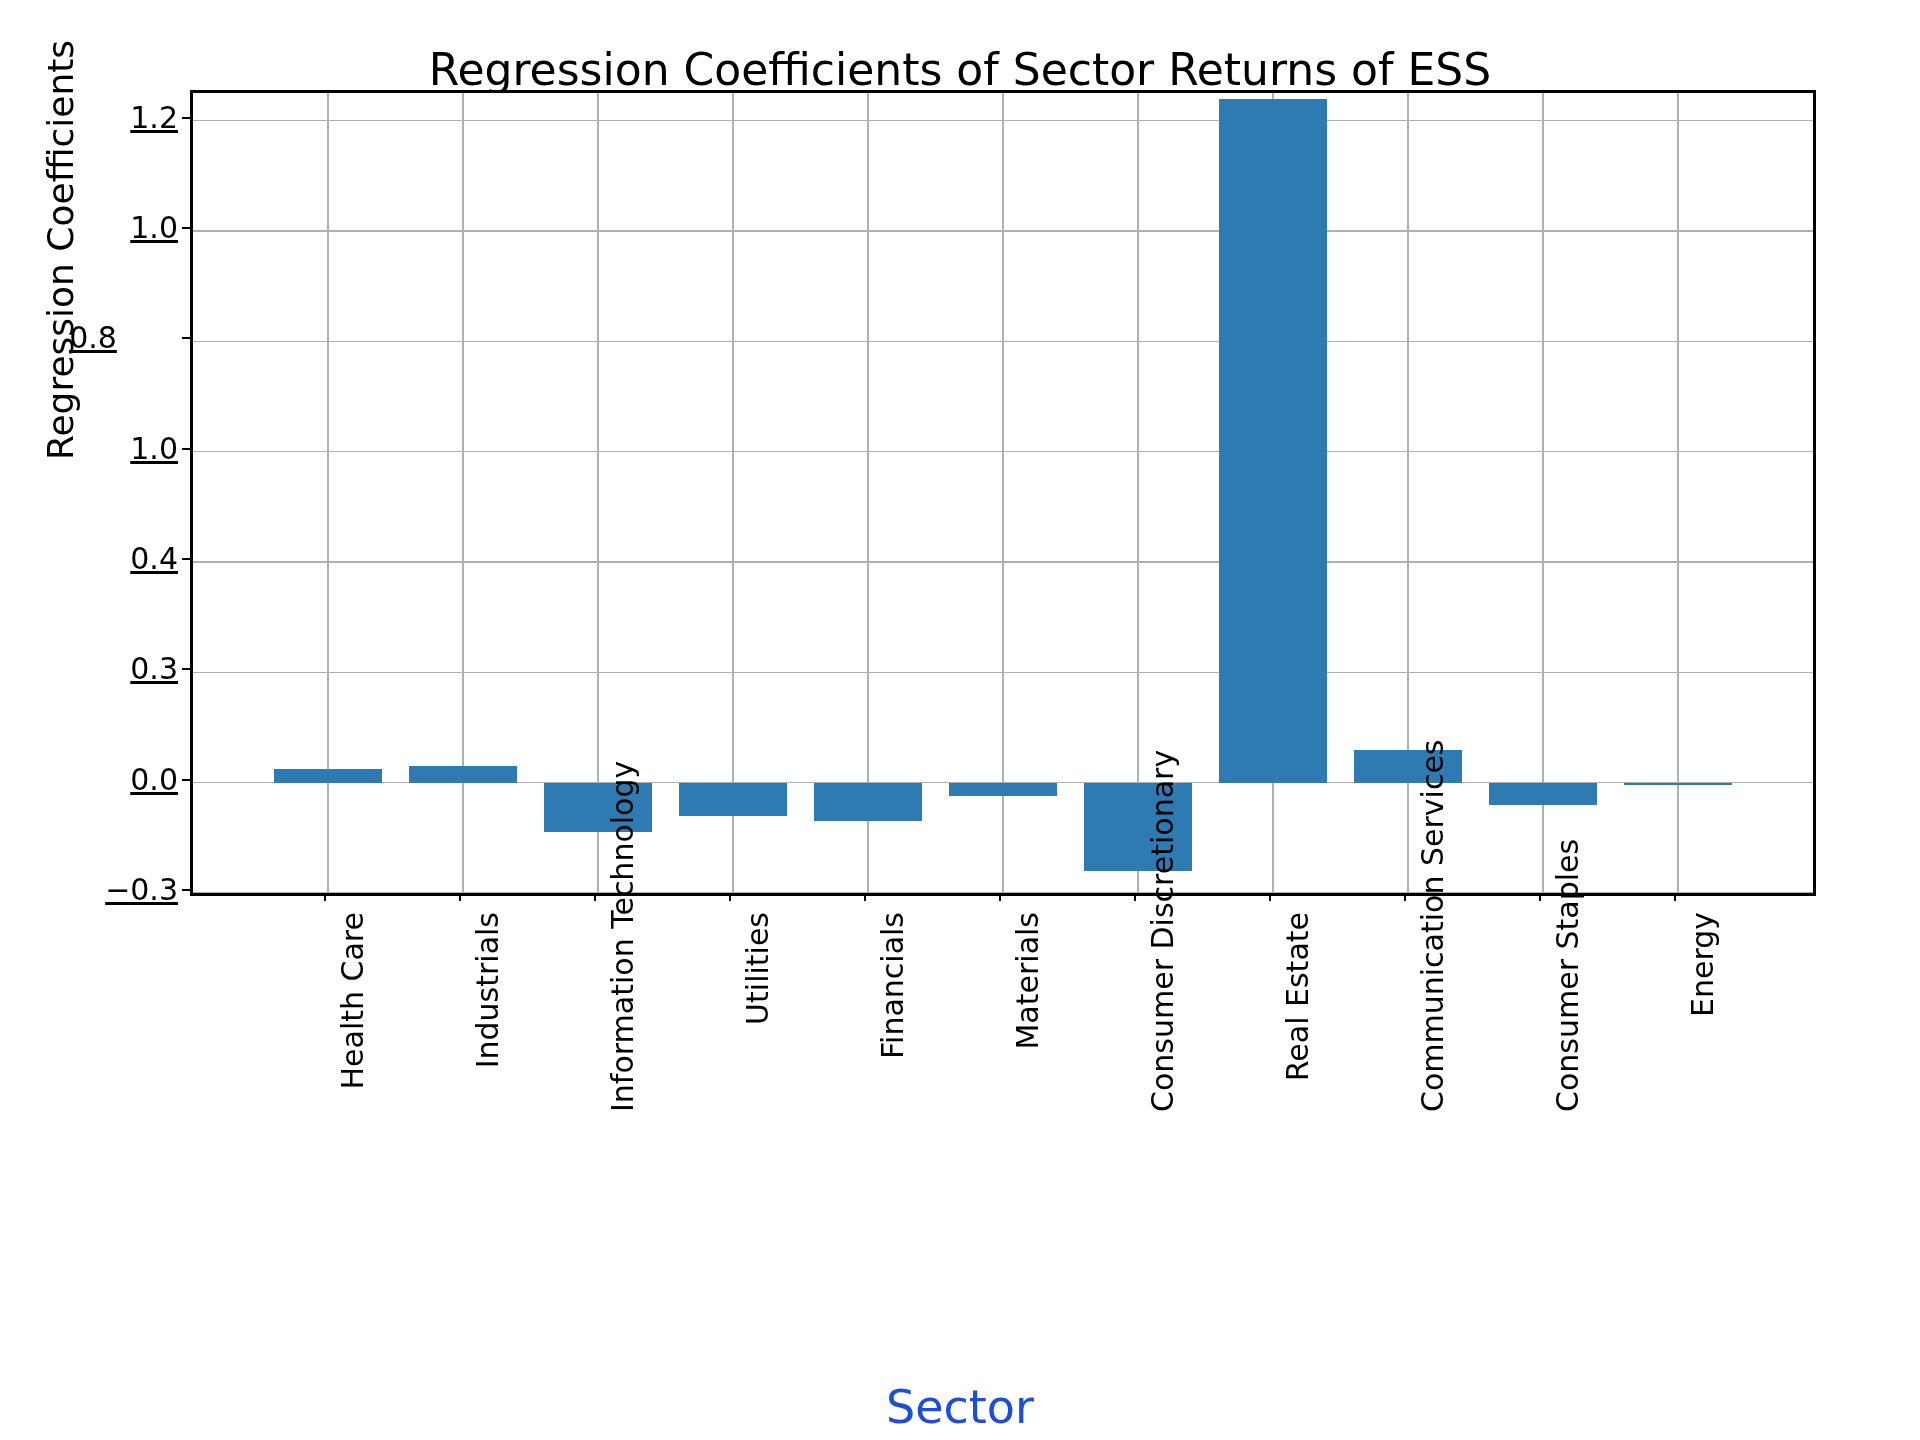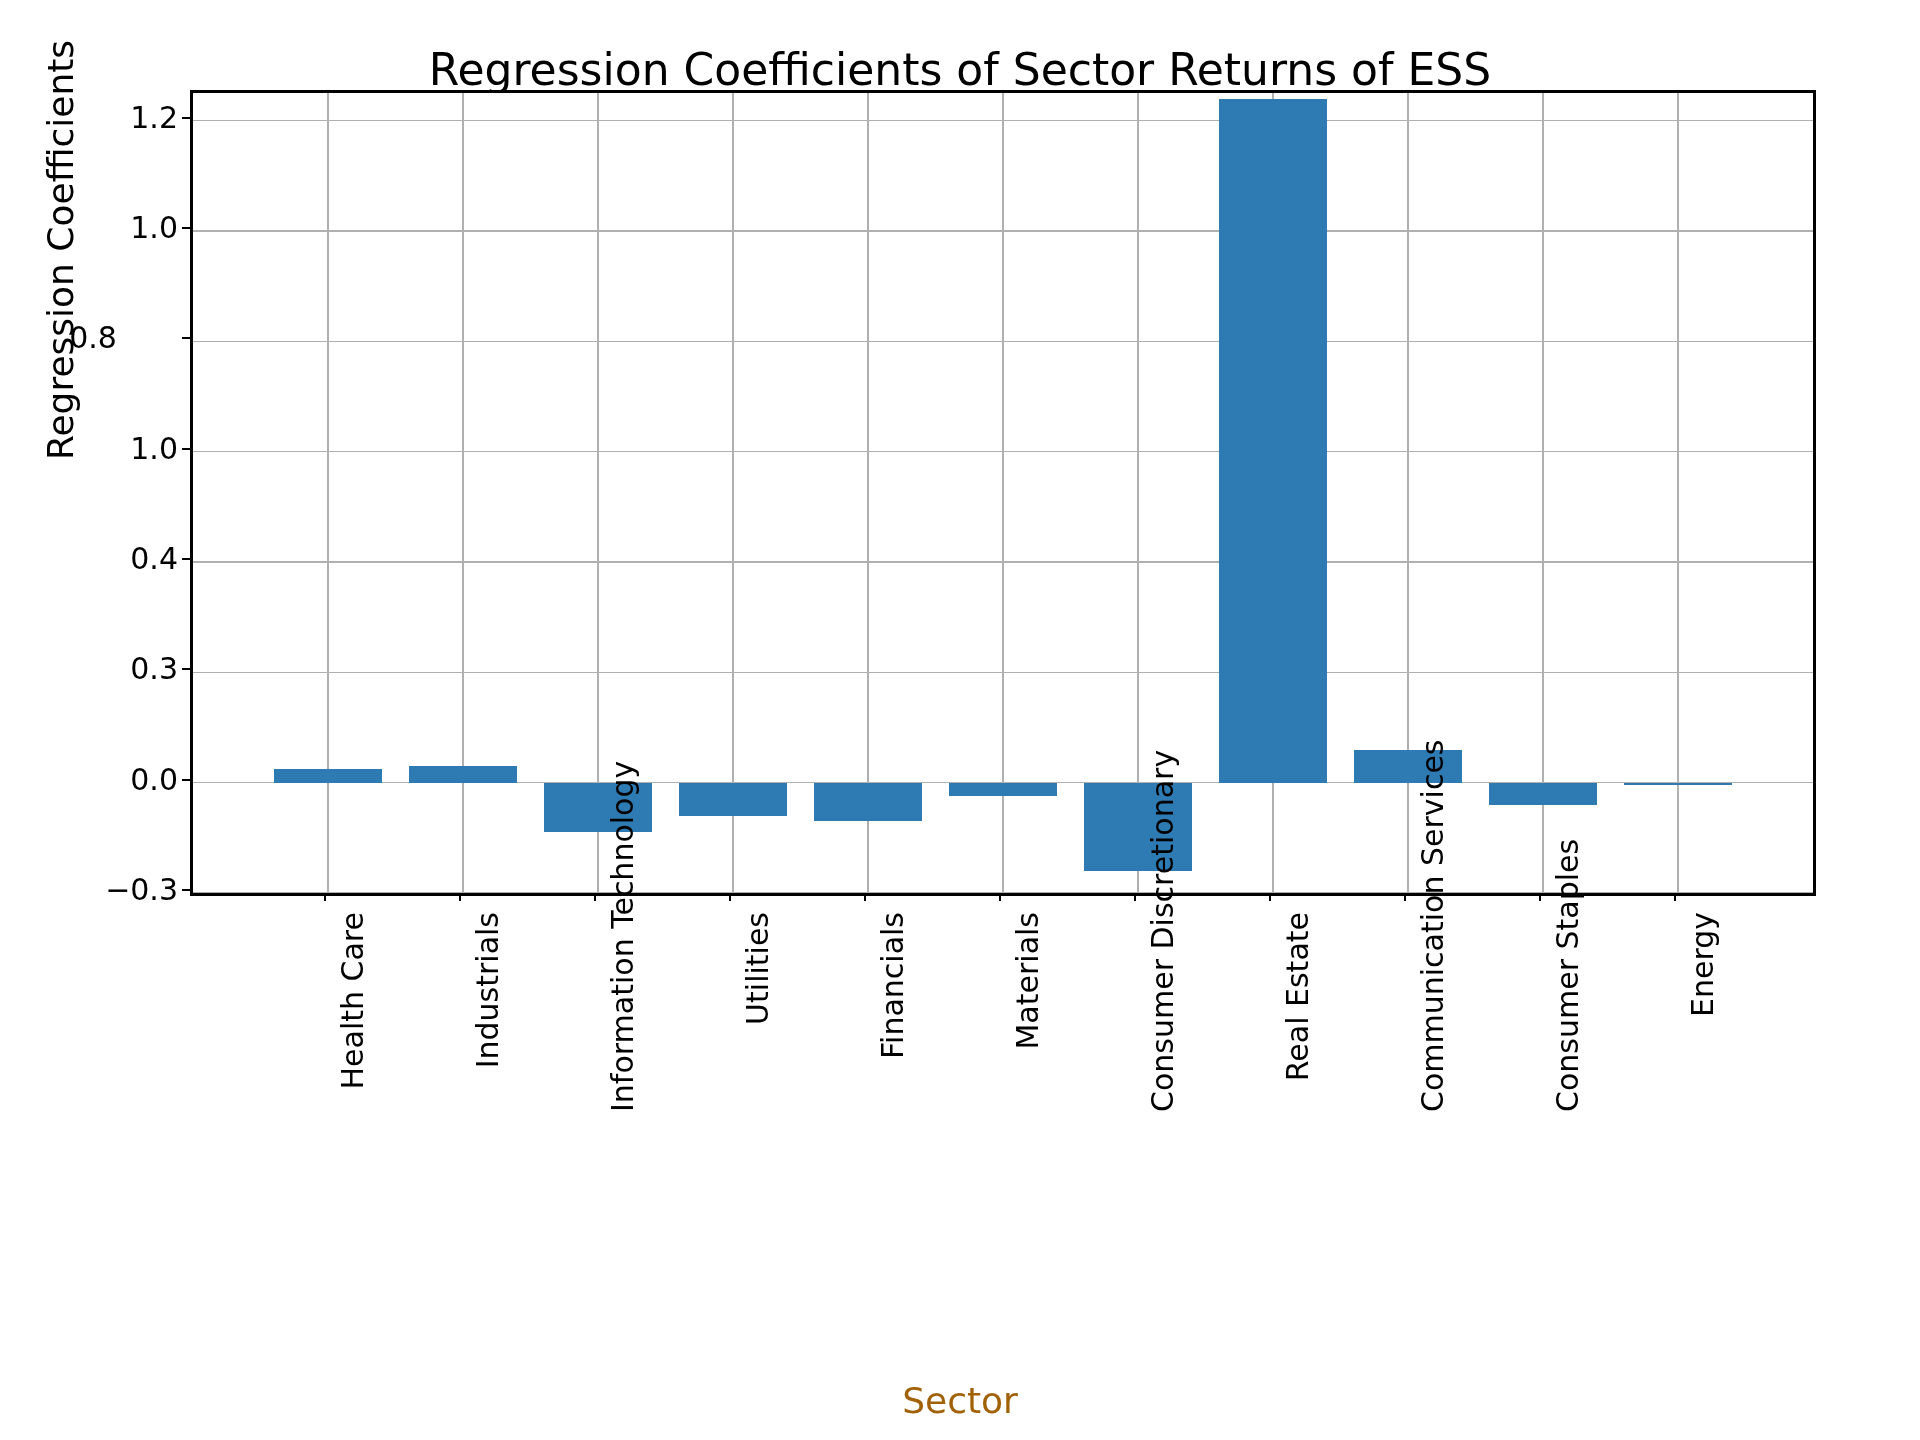--- a/index.html
+++ b/index.html
@@ -1,25 +1,25 @@
 <!DOCTYPE html>
 <html><head>
 <meta charset="utf-8">
 <style>
   html,body{margin:0;padding:0;width:1920px;height:1440px;background:#fff;font-family:"DejaVu Sans","Helvetica Neue",Arial,sans-serif;}
   .figure{position:absolute;left:0;top:0;width:1920px;height:1440px;}
   .title{position:absolute;top:44px;left:0;width:1920px;text-align:center;font-size:44px;color:#000;}
   .ylabel{position:absolute;top:460px;left:40px;transform:rotate(-90deg);transform-origin:left top;font-size:36px;color:#000;}
-  .xlabel{position:absolute;left:0;width:1920px;text-align:center;font-size:36px;color:#a16207;top:1380px;}
+  .xlabel{position:absolute;left:0;width:1920px;text-align:center;font-size:46px;color:#1d4ed8;top:1380px;}
   .plot{position:absolute;left:190px;top:90px;width:1620px;height:800px;border:3px solid #000;background:#fff;overflow:hidden;}
   .grid-v,.grid-h{position:absolute;background:#b0b0b0;}
   .grid-v{width:1.5px;top:0;height:100%;}
   .grid-h{height:1.5px;left:0;width:100%;}
   .bar{position:absolute;background:#2e7bb3;border:1px solid #2e7bb3;box-sizing:border-box;}
-  .ytick{position:absolute;right:1742px;width:170px;text-align:right;font-size:30px;color:#000;}
+  .ytick{position:absolute;right:1742px;width:170px;text-align:right;font-size:30px;color:#000;text-decoration:underline;}
   .xtick{position:absolute;font-size:30px;color:#000;white-space:nowrap;transform:rotate(-90deg);transform-origin:top right;text-align:right;}
   .tick-mark-y{position:absolute;width:8px;height:2px;background:#000;left:182px;}
   .tick-mark-x{position:absolute;width:2px;height:8px;background:#000;top:893px;}
 </style>
 </head>
 <body>
 
 <div class="figure">
   <div class="title">Regression Coefficients of Sector Returns of ESS</div>
   <div class="ylabel">Regression Coefficients</div>

